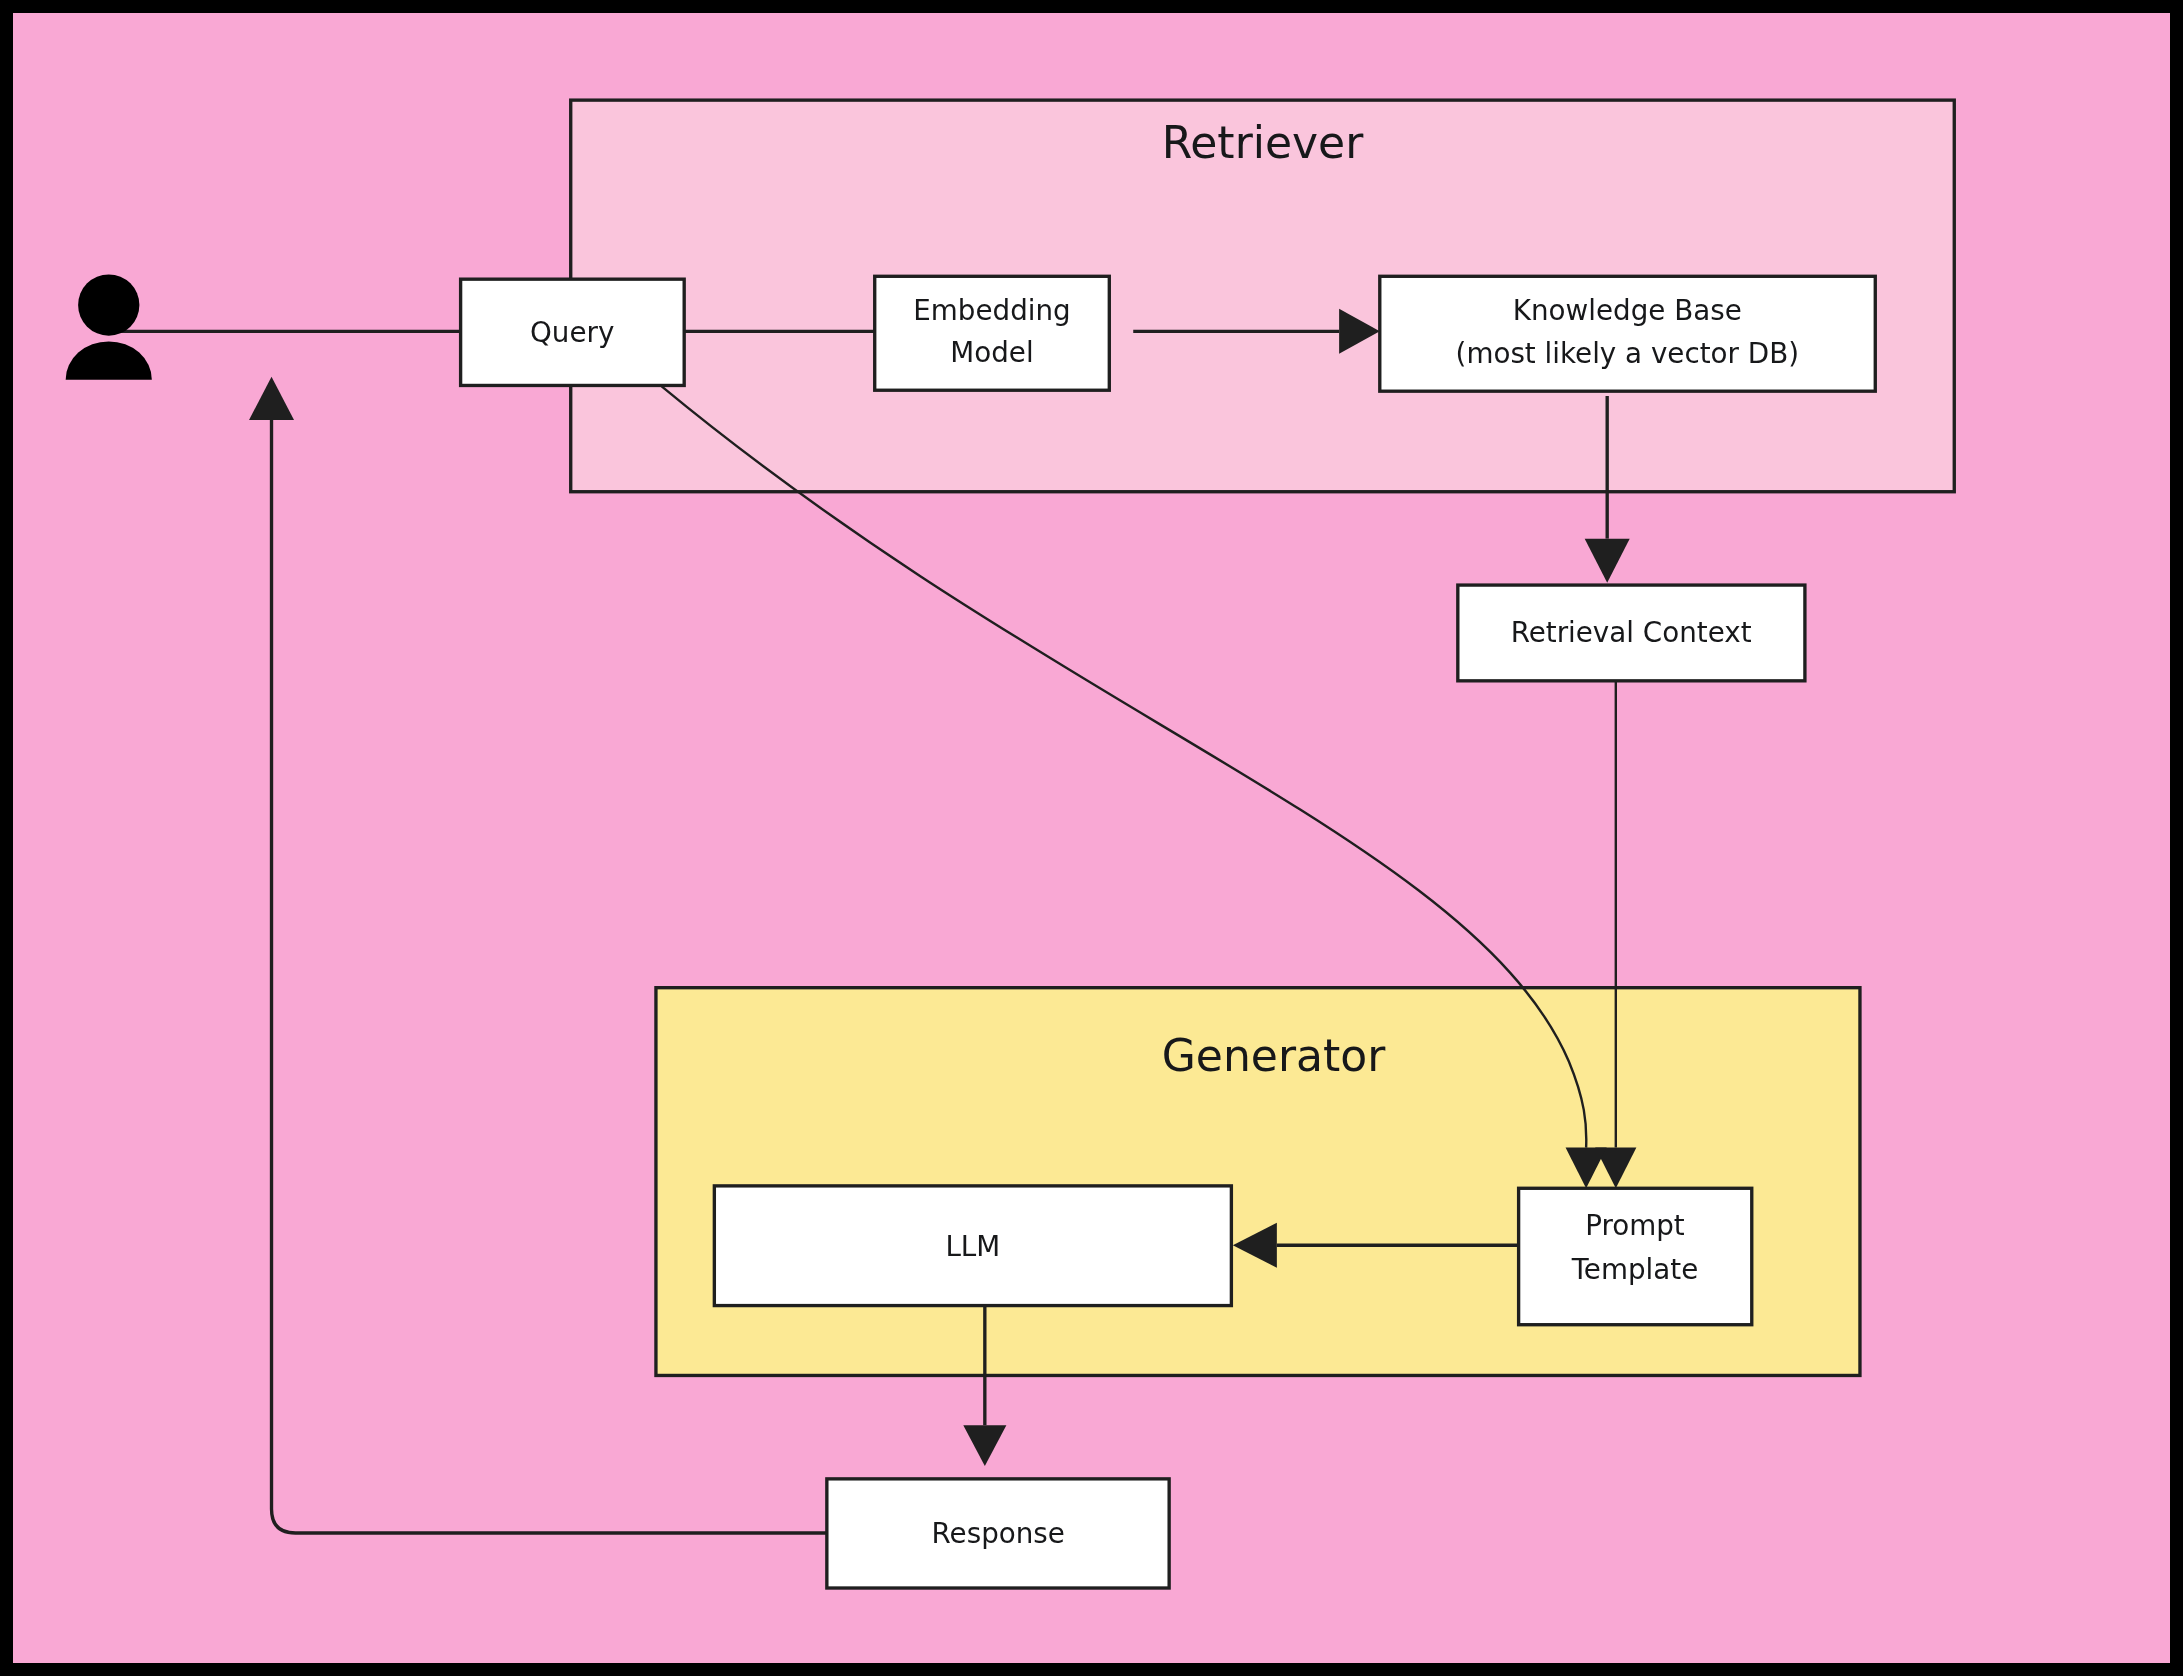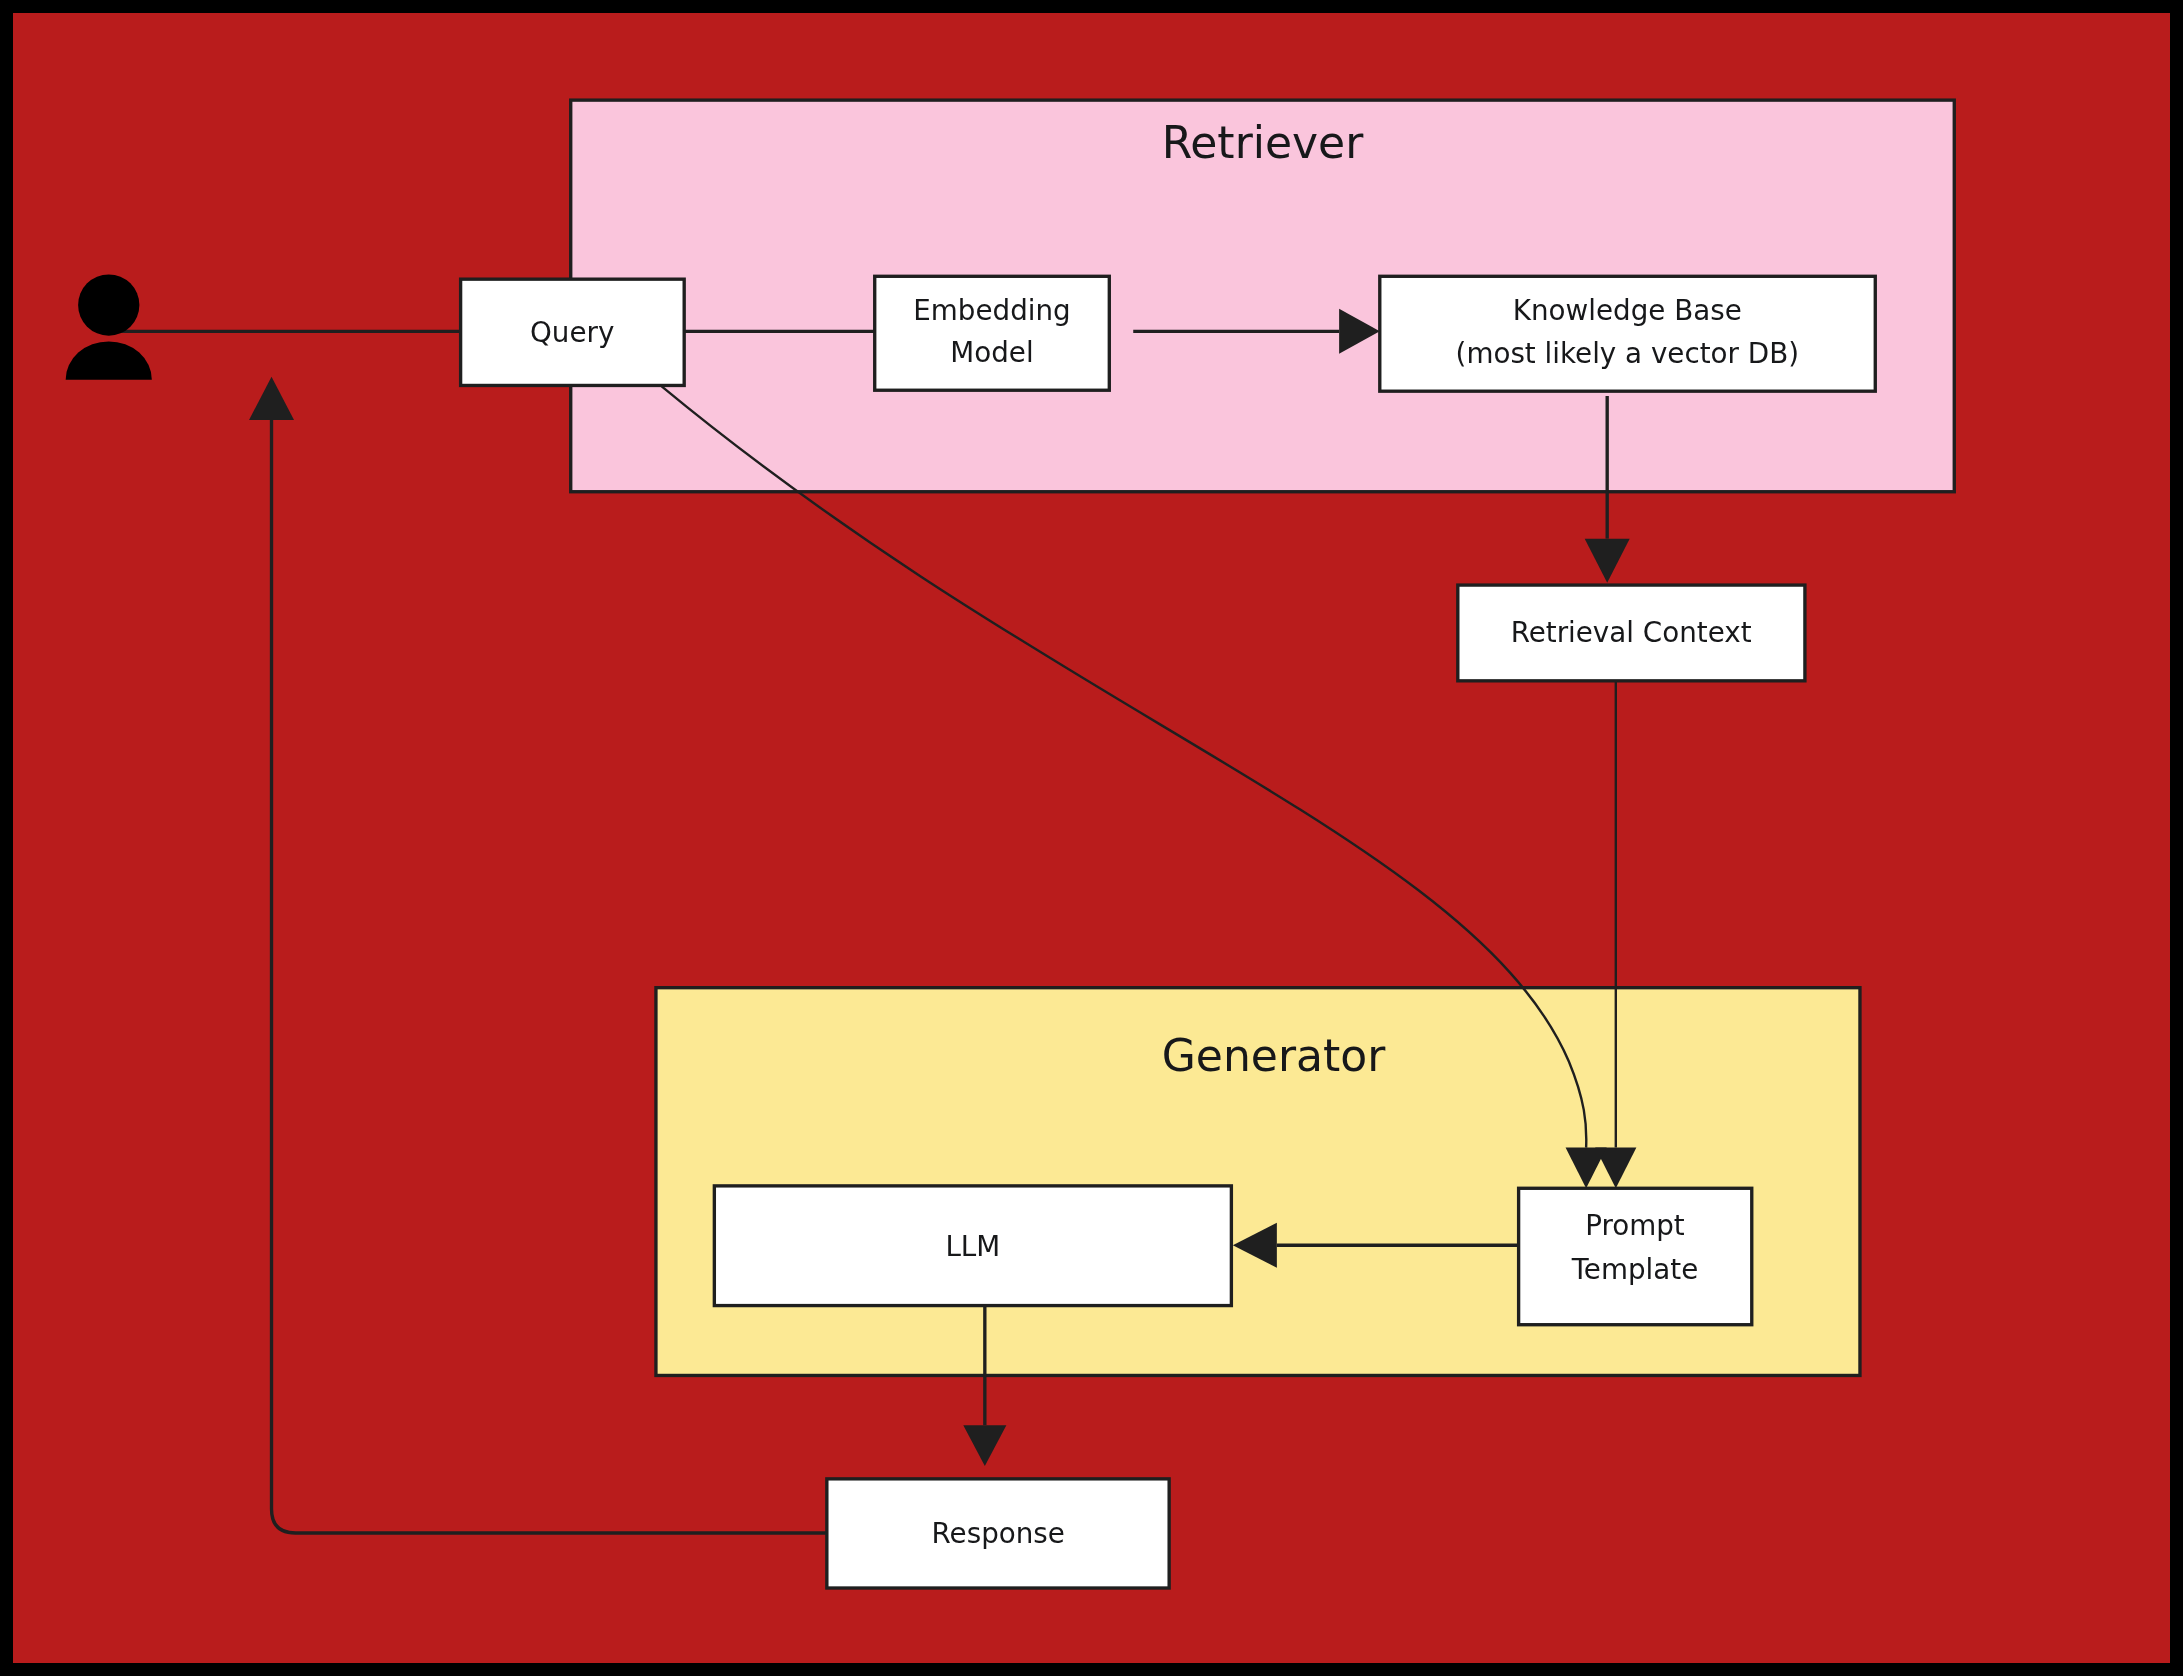--- a/index.html
+++ b/index.html
@@ -13,21 +13,21 @@
     height: 1676px;
     background: #000000;
     box-sizing: border-box;
     padding: 13.4px;
     font-family: "DejaVu Sans", "Liberation Sans", sans-serif;
   }
   #inner {
     position: relative;
     width: 100%;
     height: 100%;
-    background: #b91c1c;
+    background: #f9a8d4;
     overflow: hidden;
   }
   svg#diagram {
     position: absolute;
     top: 0;
     left: 0;
     width: 100%;
     height: 100%;
     display: block;
   }

